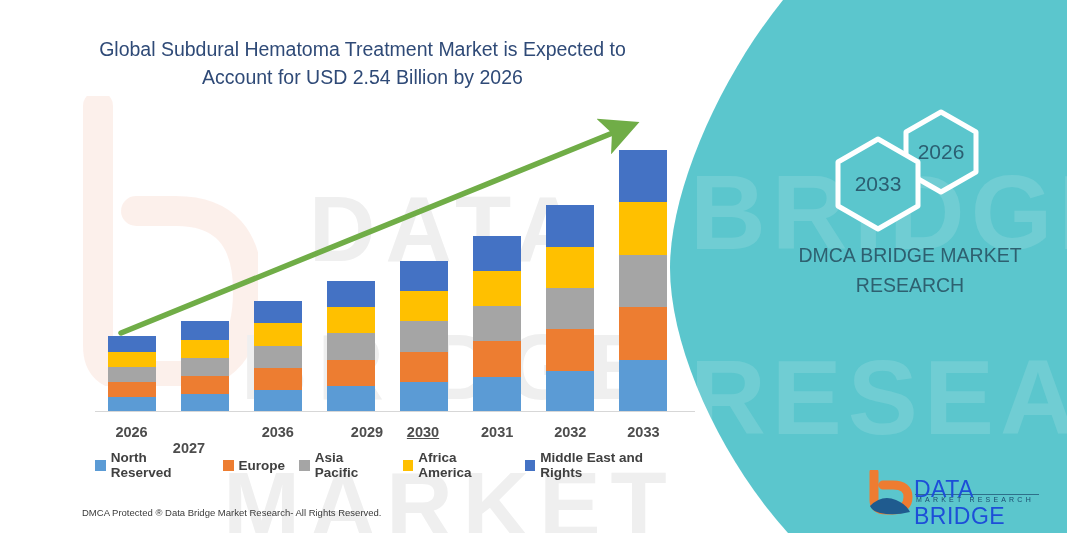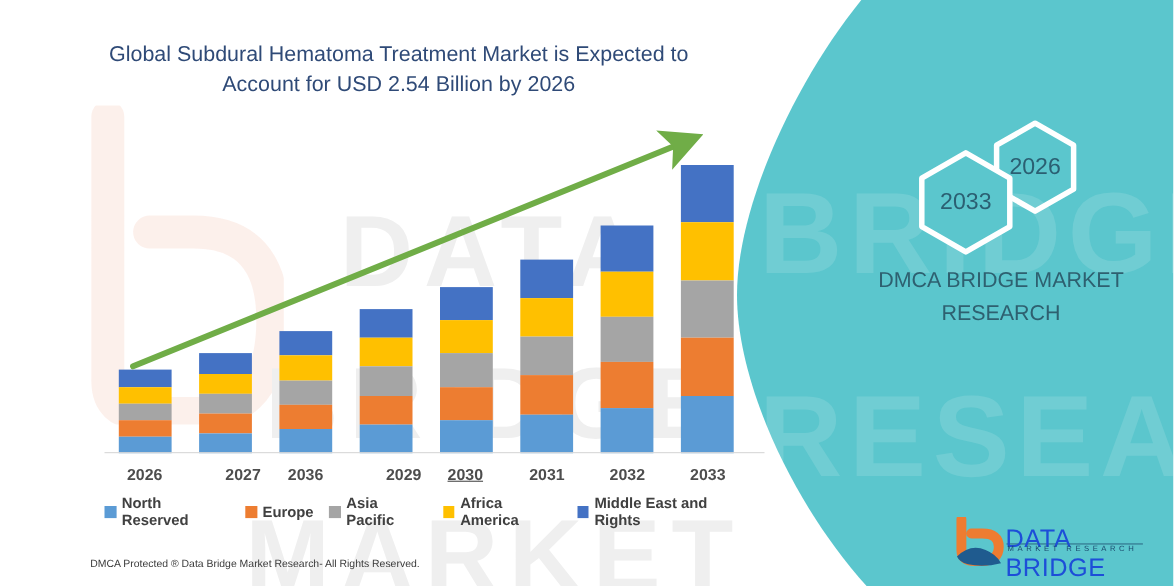--- a/index.html
+++ b/index.html
@@ -164,21 +164,21 @@
       <marker id="ah" markerWidth="7" markerHeight="7" refX="2.2" refY="3.5" orient="auto">
         <path d="M0,0 L7,3.5 L0,7 L1.6,3.5 Z" fill="#70AD47"></path>
       </marker>
     </defs>
     <line x1="26" y1="228" x2="520" y2="27" stroke="#70AD47" stroke-width="5.5" marker-end="url(#ah)" stroke-linecap="round"></line>
   </svg>
 
   <div class="axis-line"></div>
   <div class="xlabels" id="xlabels">
       <div class="xlab" style="left: 6.5625px;">2026</div>
-      <div class="xlab" style="left: 96px;">2027</div>
+      <div class="xlab" style="left: 64px; margin-top: 16px;">2027</div>
       <div class="xlab" style="left: 152.812px;">2036</div>
       <div class="xlab" style="left: 242px;">2029</div>
       <div class="xlab" style="left: 298px; text-decoration: underline;">2030</div>
       <div class="xlab" style="left: 372.188px;">2031</div>
       <div class="xlab" style="left: 445.312px;">2032</div>
       <div class="xlab" style="left: 518.438px;">2033</div>
     </div>
 
   <div class="legend" id="legend">
       <div class="leg">

